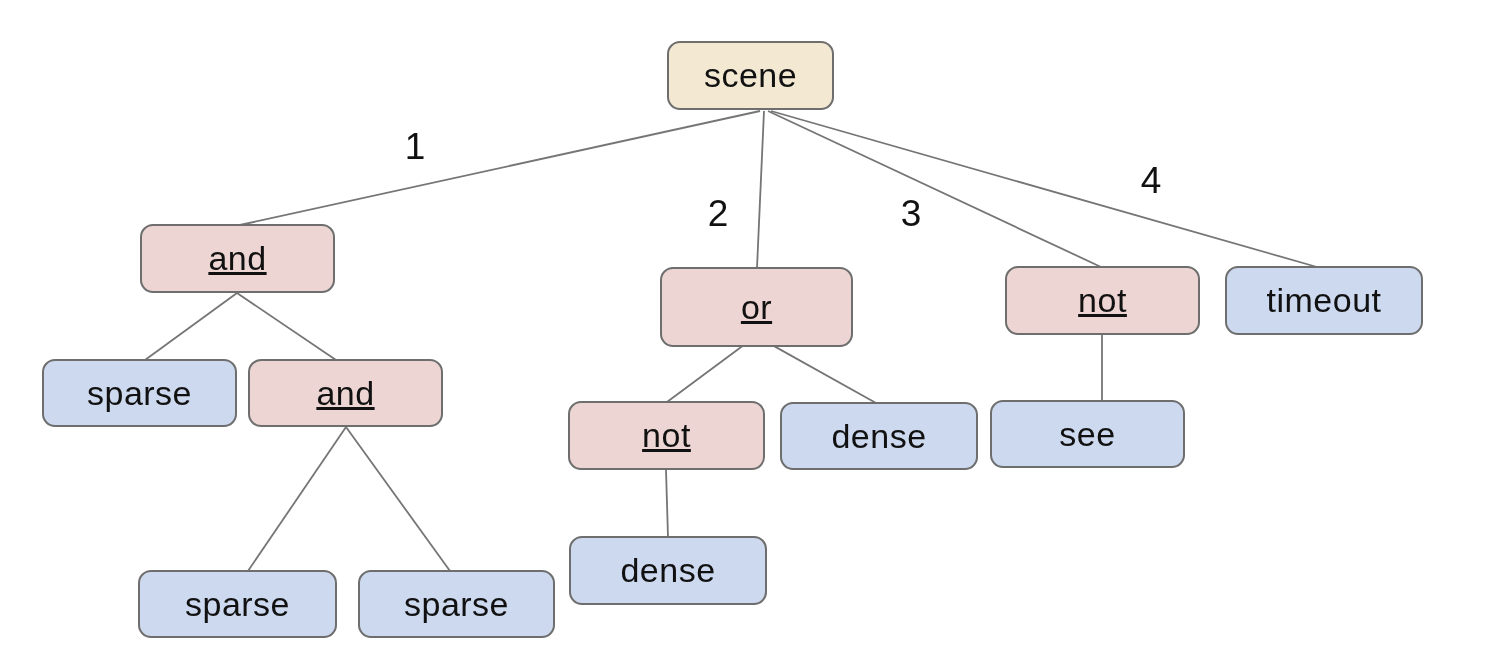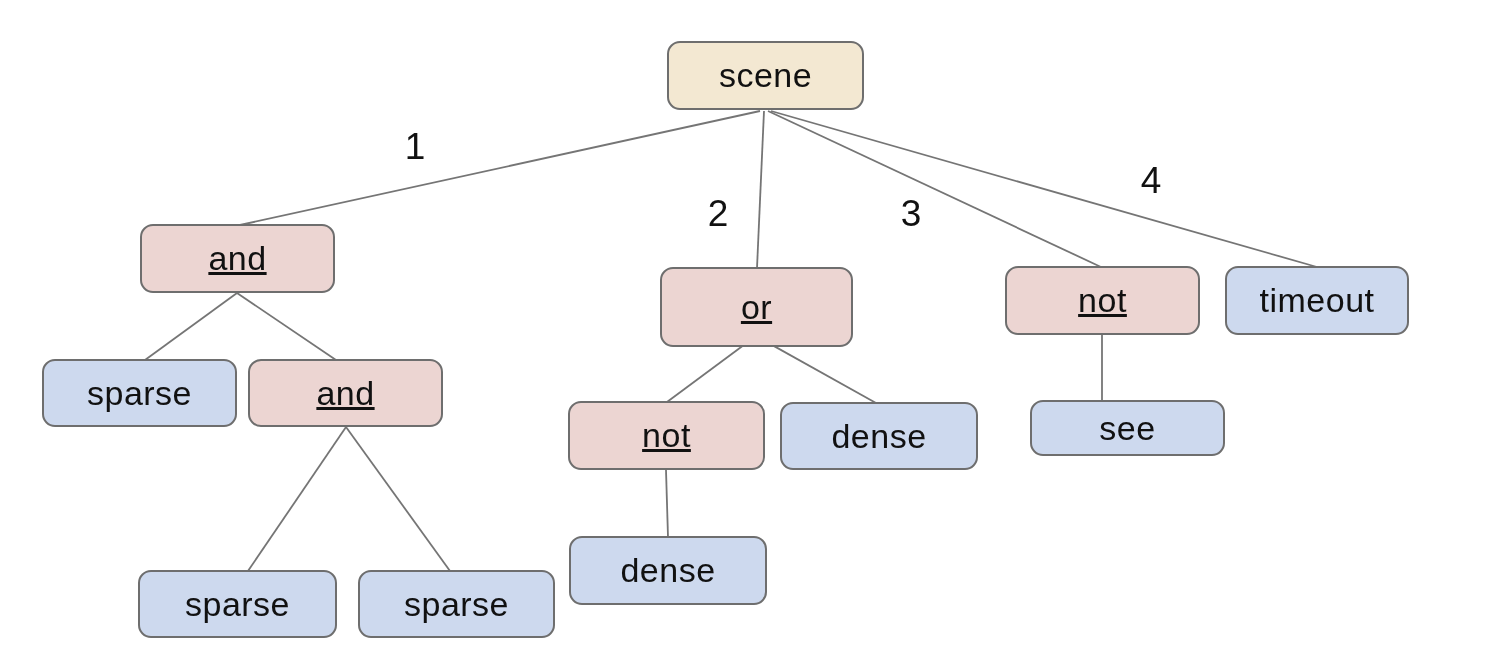--- a/index.html
+++ b/index.html
@@ -66,27 +66,27 @@
     <line x1="756" y1="336" x2="876" y2="403"></line>
     <line x1="666" y1="470" x2="668" y2="537"></line>
     <line x1="1102" y1="335" x2="1102" y2="401"></line>
   </svg>
 
   <div class="edge-label" style="left:415px; top:147px">1</div>
   <div class="edge-label" style="left:718px; top:214px">2</div>
   <div class="edge-label" style="left:911px; top:214px">3</div>
   <div class="edge-label" style="left:1151px; top:181px">4</div>
 
-  <div class="node root" style="left:667px; top:41px;  width:197px; height:69px">scene</div>
+  <div class="node root" style="left:667px; top:41px;  width:167px; height:69px">scene</div>
   <div class="node op" style="left:140px; top:224px; width:195px; height:69px">and</div>
   <div class="node op" style="left:660px; top:267px; width:193px; height:80px">or</div>
   <div class="node op" style="left:1005px;top:266px; width:195px; height:69px">not</div>
-  <div class="node leaf" style="left:1225px;top:266px; width:184px; height:69px">timeout</div>
+  <div class="node leaf" style="left:1225px;top:266px; width:198px; height:69px">timeout</div>
   <div class="node leaf" style="left:42px;  top:359px; width:195px; height:68px">sparse</div>
   <div class="node op" style="left:248px; top:359px; width:195px; height:68px">and</div>
   <div class="node op" style="left:568px; top:401px; width:197px; height:69px">not</div>
   <div class="node leaf" style="left:780px; top:402px; width:198px; height:68px">dense</div>
-  <div class="node leaf" style="left:1030px;top:400px; width:195px; height:56px">see</div>
+  <div class="node leaf" style="left:990px;top:400px; width:195px; height:68px">see</div>
   <div class="node leaf" style="left:138px; top:570px; width:199px; height:68px">sparse</div>
   <div class="node leaf" style="left:358px; top:570px; width:197px; height:68px">sparse</div>
   <div class="node leaf" style="left:569px; top:536px; width:198px; height:69px">dense</div>
 
 </div>
 
 </body></html>

